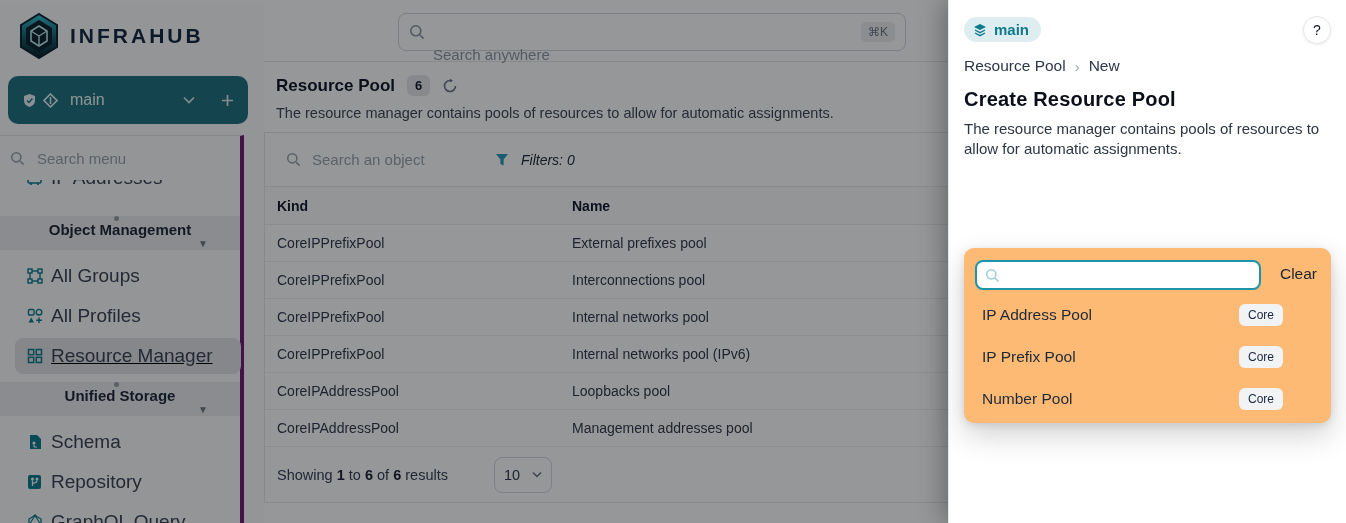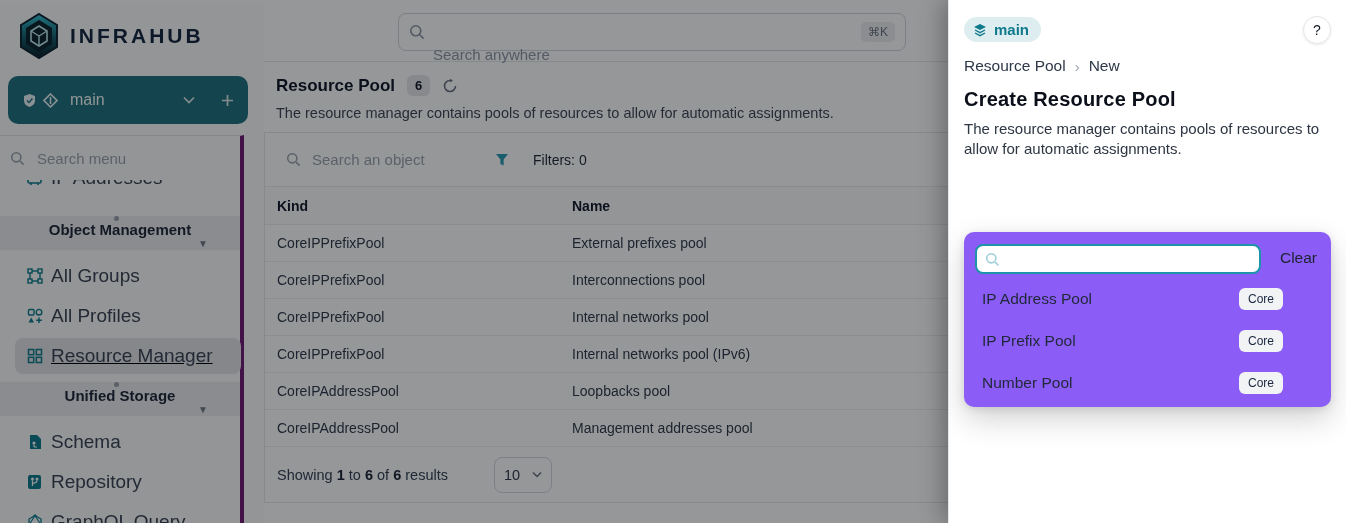--- a/index.html
+++ b/index.html
@@ -41,21 +41,21 @@
   .ph-row { display:flex; align-items:center; gap:12px; }
   .page-title { font-size:17px; font-weight:bold; color:#0f1726; }
   .count-badge { background:#e5e7ea; color:#111827; font-weight:bold; font-size:13px; border-radius:6px; padding:3px 8px; }
   .refresh { color:#6b7280; display:flex; cursor:pointer; }
   .page-desc { margin-top:9px; font-size:14.5px; color:#3d4754; }
   .card { position:absolute; left:0; top:132px; width:1082px; border:1px solid #e5e7eb; background:#fff; }
   .card-toolbar { height:54px; display:flex; align-items:center; padding:0 21px; border-bottom:1px solid #e8eaed; gap:10px; }
   .obj-search { display:flex; align-items:center; gap:11px; width:175px; color:#9aa3ad; }
   .obj-search input { border:none; outline:none; width:130px; font-size:15px; background:transparent; color:#3a4453; font-family:inherit; }
   .obj-search input::placeholder { color:#9aa3ad; }
-  .filters { display:flex; align-items:center; gap:24px; margin-left:24px; cursor:pointer; }
+  .filters { display:flex; align-items:center; gap:12px; margin-left:24px; cursor:pointer;font-style:italic; }
   .filters .f-label { font-size:14px; color:#1f2937; }
   .thead { display:flex; height:38px; align-items:center; background:#fbfbfc; border-bottom:1px solid #e8eaed; font-size:14px; font-weight:bold; color:#101828; }
   .trow { display:flex; height:37px; align-items:center; border-bottom:1px solid #eceef0; font-size:14px; color:#2f3a49; }
   .col-kind { width:307px; padding-left:12px; }
   .col-name { flex:1; }
   .card-footer { height:55px; display:flex; align-items:center; padding-left:12px; font-size:14.5px; color:#344054; }
   .card-footer b { color:#1a2433; }
   .pagesize { margin-left:46px; width:58px; height:36px; border:1px solid #d2d6dc; border-radius:8px; display:flex; align-items:center; padding:0 9px; justify-content:space-between; font-size:14.5px; color:#2f3a49; cursor:pointer; background:#fff; }
 
   
@@ -66,21 +66,21 @@
   .drawer-head { position:relative; padding:17px 15px 0 15px; }
   .main-badge { display:inline-flex; align-items:center; gap:7px; background:#ddedf0; color:#0e7a8c; border-radius:13px; padding:4px 12px 4px 9px; font-size:15px; font-weight:bold; cursor:pointer; }
   .help-btn { position:absolute; right:15px; top:16px; width:28px; height:28px; border-radius:50%; background:#fff; border:1px solid #e5e7eb; box-shadow:0 1px 3px rgba(0,0,0,0.08); display:flex; align-items:center; justify-content:center; font-size:14px; color:#111827; cursor:pointer; }
   .crumbs { display:flex; align-items:center; gap:9px; margin-top:15px; font-size:15.5px; color:#2d3748; }
   .crumb-sep { color:#9ca3af; font-size:15px; }
   .drawer-title { margin-top:13px; font-size:20px; font-weight:bold; color:#0b0f19; letter-spacing:0.2px; }
   .drawer-desc { margin-top:8px; font-size:15px; line-height:20px; color:#2d3642; width:360px; }
   .form-section { position:absolute; left:0; top:162px; width:398px; height:86px; background:#ededee; padding:20px 16px 0 15px; }
   .form-label { font-size:15.5px; color:#1a2233; }
   .select-box { position:absolute; left:15px; right:16px; top:47px; height:35px; background:#fff; border-radius:8px; border:1px solid #f0f0f1; display:flex; align-items:center; justify-content:flex-end; padding-right:10px; cursor:pointer; color:#4b5563; }
-  .dropdown { position:absolute; left:15px; top:232px; width:367px; height:175px; background:#8b5cf6; border-radius:10px; box-shadow:0 12px 30px rgba(0,0,0,0.18), 0 2px 8px rgba(0,0,0,0.10); z-index:60; }
+  .dropdown { position:absolute; left:15px; top:248px; width:367px; height:175px; background:#fdba74; border-radius:10px; box-shadow:0 12px 30px rgba(0,0,0,0.18), 0 2px 8px rgba(0,0,0,0.10); z-index:60; }
   .dd-search { position:absolute; left:11px; top:12px; width:286px; height:30px; border:2px solid #1c95ab; border-radius:8px; display:flex; align-items:center; padding:0 8px; gap:7px; background:#fff; }
   .dd-search input { flex:1; border:none; outline:none; font-size:15px; background:transparent; color:#1f2937; font-family:inherit; }
   .dd-clear { position:absolute; right:14px; top:17px; font-size:15.5px; color:#1b2430; cursor:pointer; }
   .dd-options { position:absolute; left:0; top:46px; width:367px; }
   .dd-option { height:42px; display:flex; align-items:center; padding:0 48px 0 18px; font-size:15.5px; color:#1f2937; cursor:pointer; }
   .core-badge { margin-left:auto; background:#f2f3f5; color:#1a2640; font-size:12px; font-weight:normal; border-radius:6px; padding:4px 9px; }
 
   svg { display:block; }
 </style>
 </head>

